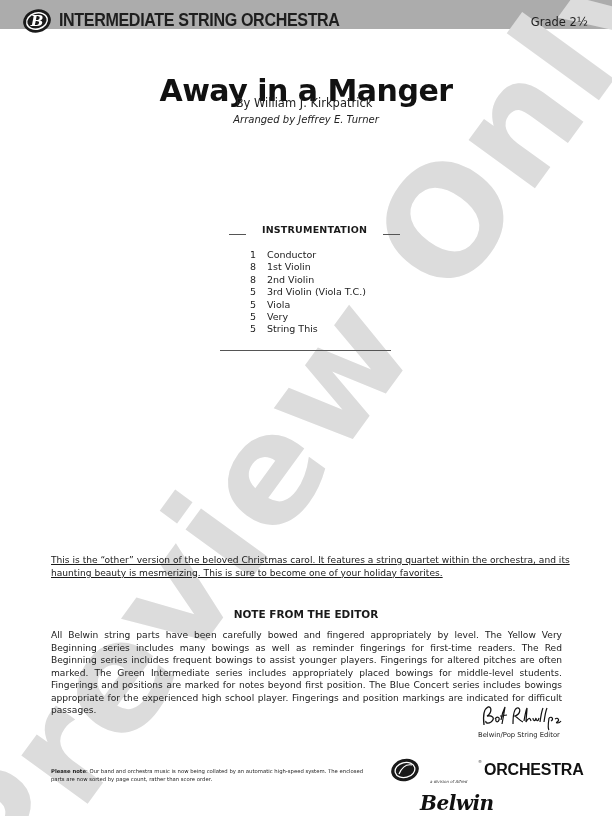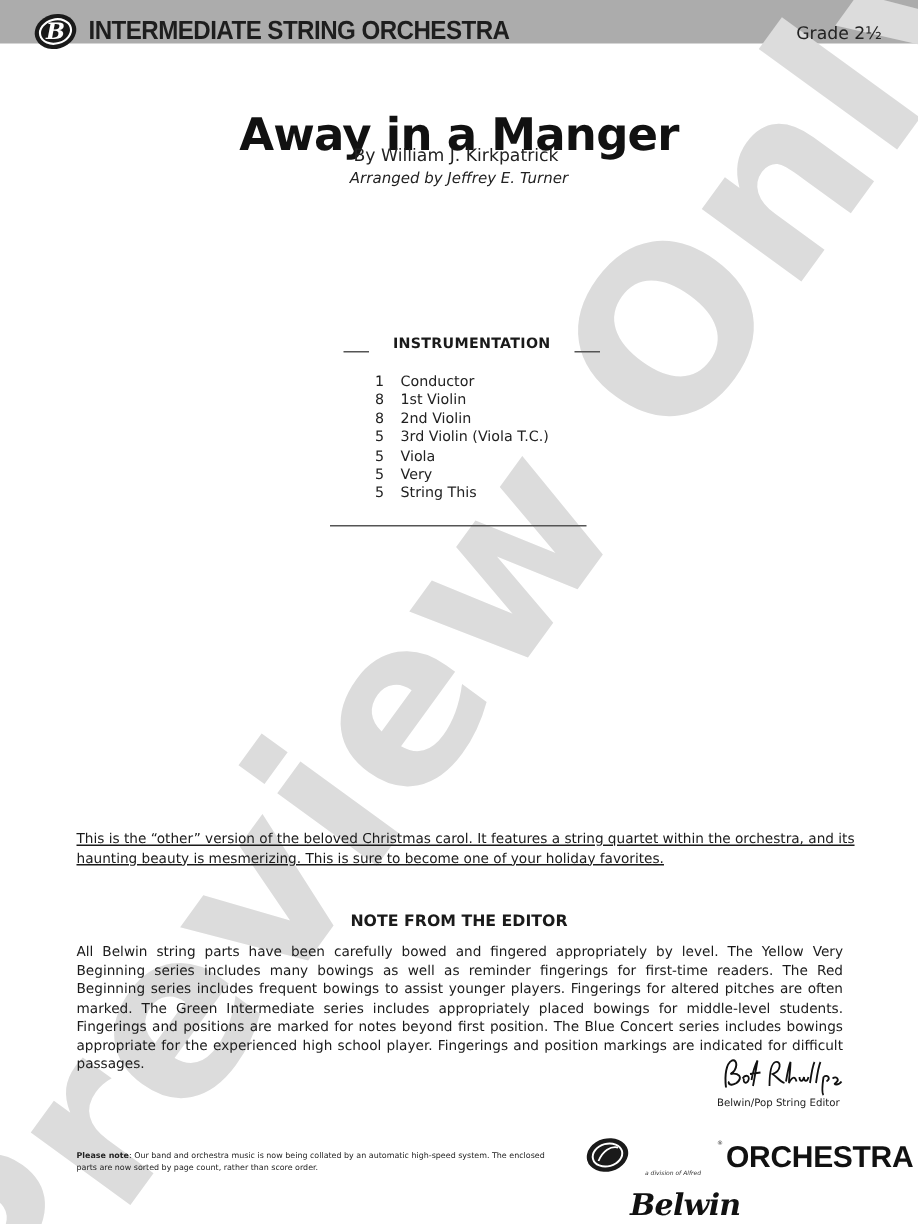--- a/index.html
+++ b/index.html
@@ -222,21 +222,21 @@
       position: absolute;
       left: 88px; top: 4px;
       font-size: 4px;
       color: #333;
     }
     .publisher-orchestra {
       position: absolute;
       left: 94px; top: 6px;
       font-family: "Liberation Sans", sans-serif;
       font-weight: bold;
-      font-size: 20px;
+      font-size: 16px;
       color: #111;
       letter-spacing: -0.2px;
     }
     .publisher-sub {
       position: absolute;
       left: 40px; top: 24px;
       font-size: 4px;
       font-style: italic;
       color: #333;
       white-space: nowrap;

